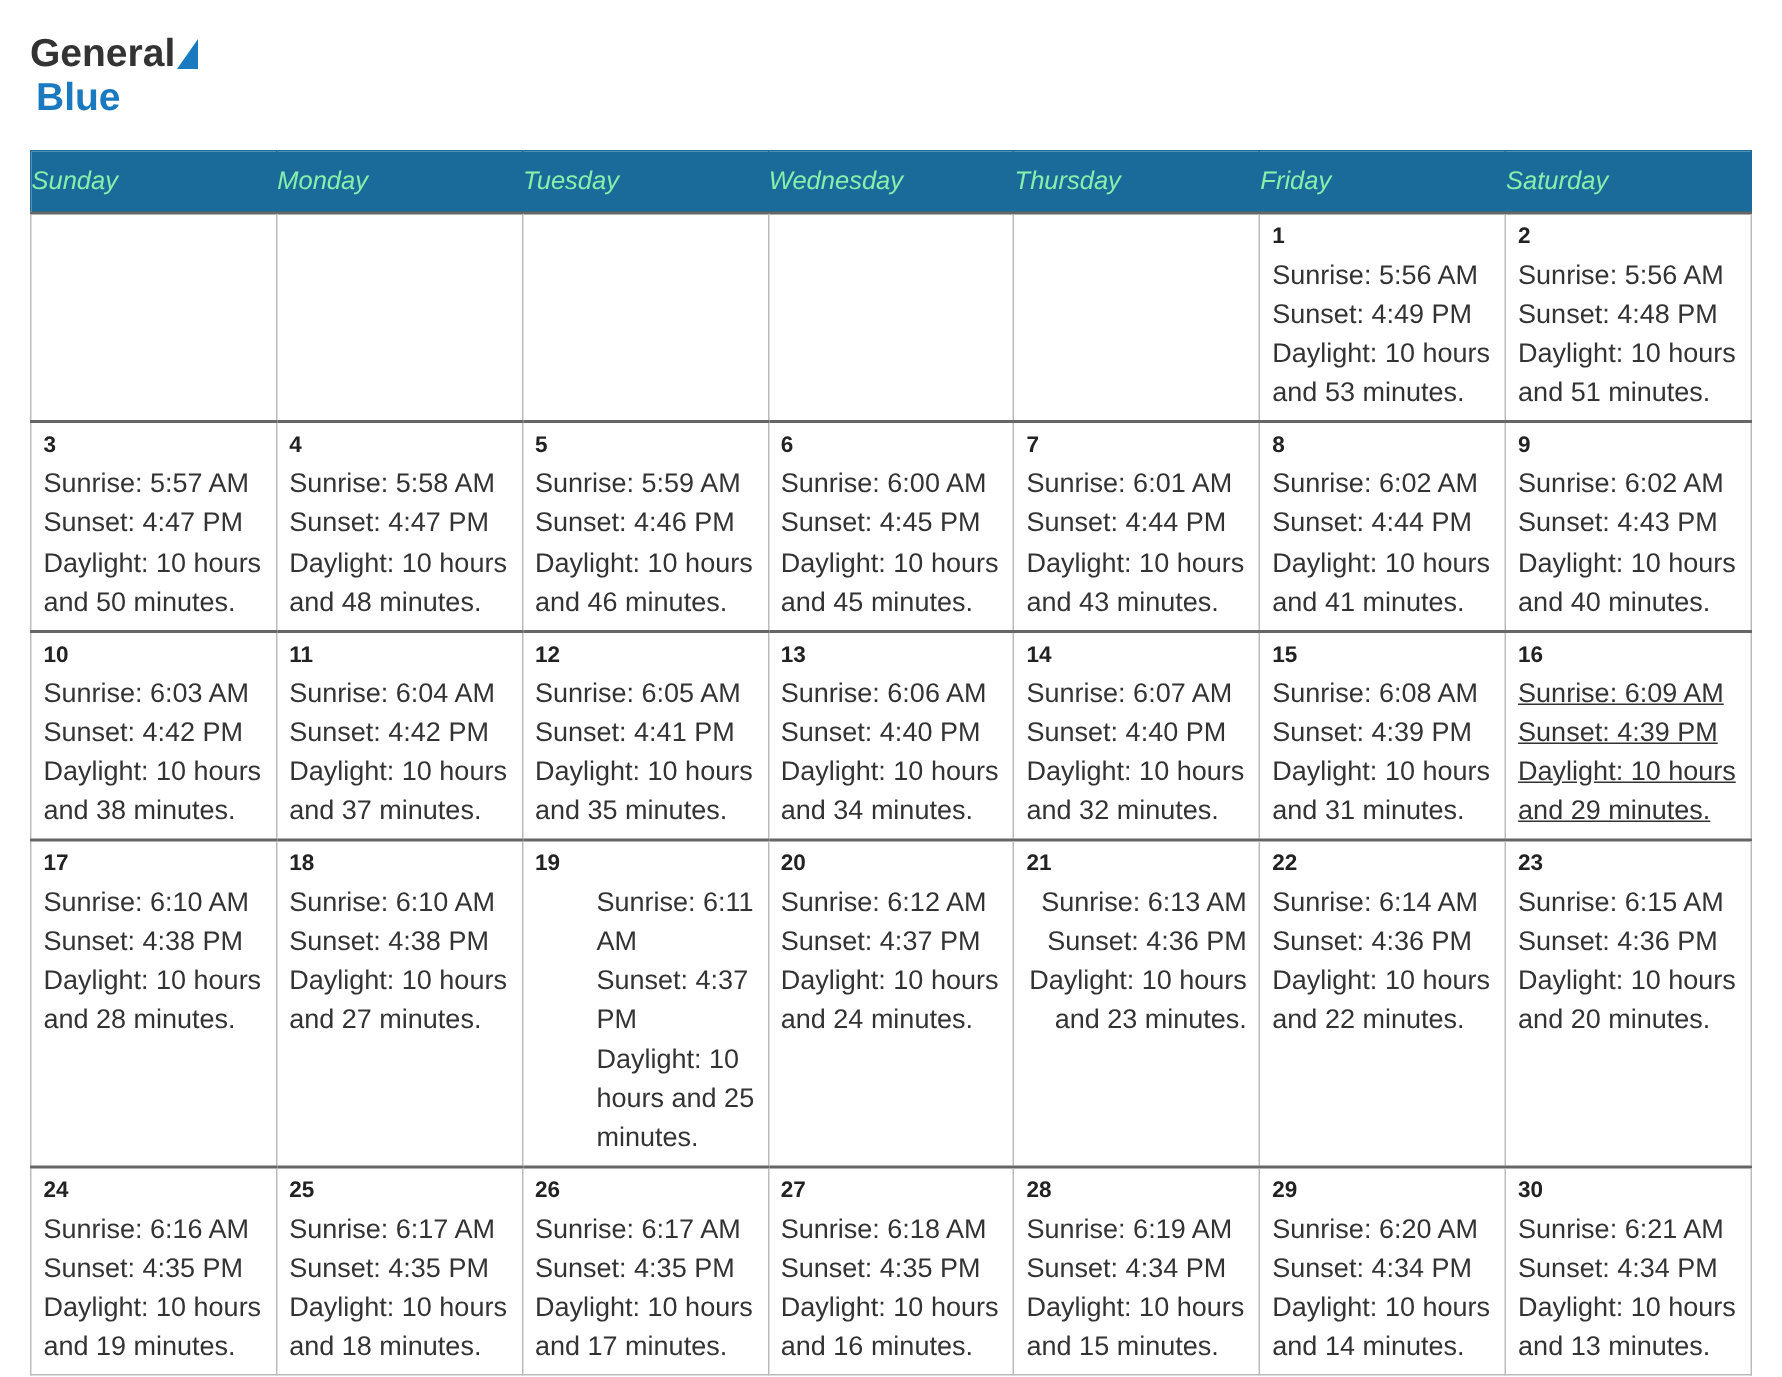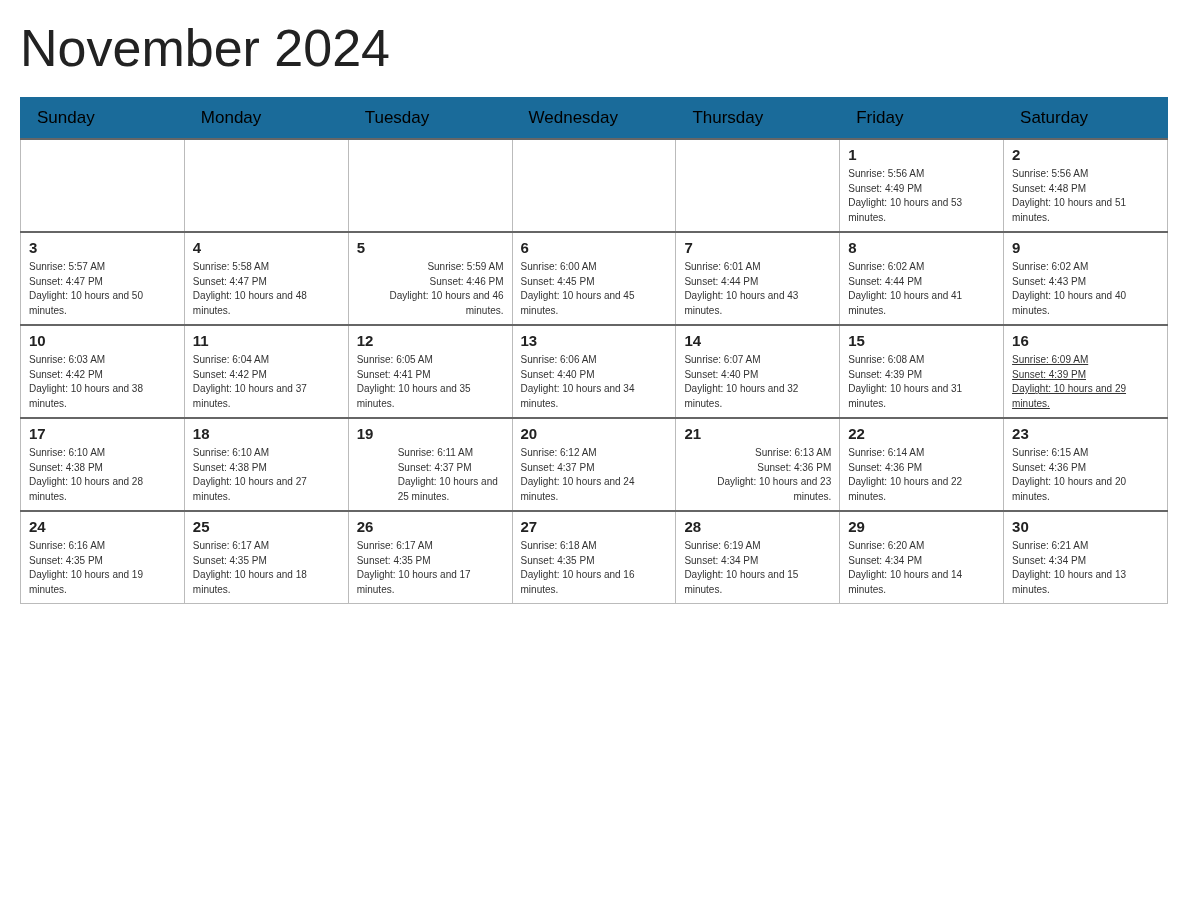--- a/index.html
+++ b/index.html
@@ -60,60 +60,67 @@
       color: #444;
       margin-top: 4px;
     }
     .calendar {
       width: 100%;
       border-collapse: collapse;
       border: 1px solid #999;
     }
     .calendar th {
       background-color: #1a6b9a;
-      color: #000000;
+      color: #86efac;
       font-size: 17px;
       font-weight: normal;
-      padding: 10px 16px;
+      padding: 10px 0;
       text-align: left;
       border: 1px solid #1a6b9a;
+      font-style: italic;
     }
     .calendar td {
       vertical-align: top;
       padding: 6px 8px;
       border: 1px solid #bbb;
       width: 14.28%;
       min-height: 100px;
       font-size: 13px;
       color: #333;
     }
     .day-number {
       font-size: 15px;
       font-weight: bold;
       color: #222;
       margin-bottom: 4px;
     }
     .day-info {
-      font-size: 10px;
+      font-size: 18px;
       color: #333;
       line-height: 1.45;
     }
     .empty-cell {
       background: #fff;
     }
     tr.week-row td {
       border-top: 2px solid #666;
     }
   </style>
 </head>
 <body>
 
 <div class="header">
+  <div class="logo">
+    <div class="logo-text">
+      <span class="logo-general">General</span>
+      <span class="logo-triangle"></span>
+    </div>
+    <span class="logo-blue">Blue</span>
+  </div>
   <div class="title-area">
-    <div class="month-title">November 2024</div>
   </div>
 </div>
 
 <table class="calendar">
   <thead>
     <tr>
     <th>Sunday</th>
         <th>Monday</th>
         <th>Tuesday</th>
         <th>Wednesday</th>
@@ -150,21 +157,21 @@
 Daylight: 10 hours and 50 minutes.</div>
         </td>
         <td>
           <div class="day-number">4</div>
           <div class="day-info" style="white-space: pre-line;">Sunrise: 5:58 AM
 Sunset: 4:47 PM
 Daylight: 10 hours and 48 minutes.</div>
         </td>
         <td>
           <div class="day-number">5</div>
-          <div class="day-info" style="white-space: pre-line; text-align: right;">Sunrise: 5:59 AM
+          <div class="day-info" style="white-space: pre-line;">Sunrise: 5:59 AM
 Sunset: 4:46 PM
 Daylight: 10 hours and 46 minutes.</div>
         </td>
         <td>
           <div class="day-number">6</div>
           <div class="day-info" style="white-space: pre-line;">Sunrise: 6:00 AM
 Sunset: 4:45 PM
 Daylight: 10 hours and 45 minutes.</div>
         </td>
         <td>

